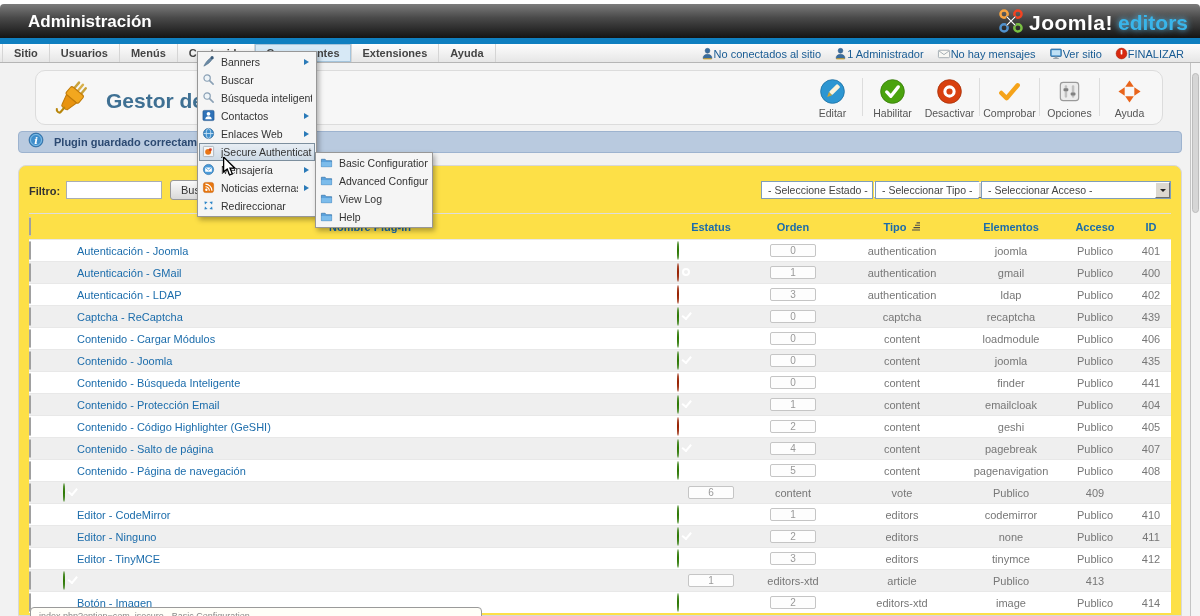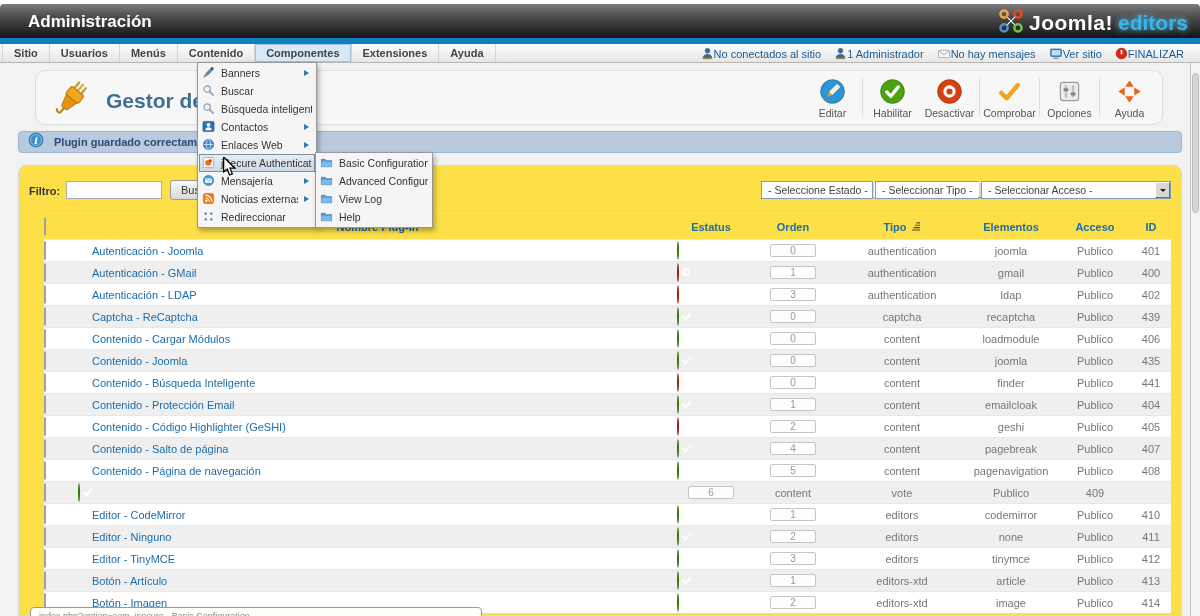--- a/index.html
+++ b/index.html
@@ -59,21 +59,21 @@
                 font-family:"Liberation Sans",sans-serif; cursor:pointer; }
   .selects { position:absolute; right:0; top:1px; display:flex; gap:2px; }
   .sel { height:18px; background:#fff; border:1px solid #7f9db9; display:flex; align-items:center;
          font-size:10.5px; color:#444; padding-left:6px; cursor:pointer; }
   .sel .sel-label { flex:1; white-space:nowrap; padding-right:6px; }
   .sel-arrow { width:15px; height:16px; background:#dcd8d0; border:1px solid; border-color:#fff #6d6d6d #6d6d6d #fff;
                display:flex; align-items:center; justify-content:center; flex:none; }
   .sel-arrow::after { content:""; border:3.5px solid transparent; border-top-color:#222; margin-top:4px; }
   .sel-estado { width:112px; } .sel-tipo { width:104px; } .sel-acceso { width:190px; }
 
-  .table { position:absolute; left:10px; right:10px; top:47px;margin-left:15px; }
+  .table { position:absolute; left:10px; right:10px; top:47px; }
   .thead, .trow { display:grid; grid-template-columns:34px 1fr 68px 96px 122px 96px 72px 40px; align-items:center; }
   .thead { height:26px; border-top:1px solid #ddd; }
   .th { font-size:11px; font-weight:bold; color:#1b6cab; text-align:center; }
   .th.sorted { display:flex; align-items:center; justify-content:center; gap:4px; }
   .trow { height:22px; border-top:1px solid #e8e8e8; }
   .trow.even { background:#efefef; }
   .trow.odd  { background:#fff; }
   .cell-name { font-size:11px; color:#1b6cab; padding-left:14px; white-space:nowrap; overflow:hidden; cursor:pointer; }
   .cell { font-size:11px; color:#777; text-align:center; white-space:nowrap; }
   .cb { width:12px; height:12px; border:1px solid #a0a0a0; border-radius:2px; background:#fff; margin:0 auto;
@@ -85,21 +85,21 @@
   .status-disabled { background:radial-gradient(circle at 35% 30%, #e8682c, #c23008 75%); border:1px solid #992505; }
   .status-disabled::after { content:""; position:absolute; left:4px; top:4px; width:4px; height:4px;
                             border:2px solid #fff; border-radius:50%; }
   .orden-input { width:46px; height:13px; border:1px solid #c5c5c5; border-radius:2px; background:#fdfdfd;
                  font-size:10px; color:#999; text-align:center; display:block; margin:0 auto;
                  font-family:"Liberation Sans",sans-serif; }
 
   
   .dropdown { position:absolute; background:#f5f5f5; border:1px solid #979797;
               box-shadow:2px 3px 5px rgba(0,0,0,.3); z-index:50; padding:1px; }
-  .dd-main { left:197px; top:62px; width:120px; }
+  .dd-main { left:197px; top:51px; width:120px; }
   .dd-sub  { left:315px; top:152px; width:118px; }
   .menu-item { height:18px; display:flex; align-items:center; gap:6px; padding:0 3px;
                font-size:10.5px; color:#333; cursor:pointer; white-space:nowrap; }
   .menu-item .mi-label { flex:1; overflow:hidden; }
   .menu-item.hl { background:linear-gradient(#e9eff5,#ccd9e5); box-shadow:inset 0 0 0 1px #7d8f9e; }
   .mi-arrow { width:0; height:0; border:3.5px solid transparent; border-left:5px solid #2a7ab8; flex:none; }
   .menu-item svg { flex:none; }
 
   .cursor { position:absolute; left:222px; top:157px; z-index:60; }
 
@@ -520,21 +520,20 @@
        <div>
               <input class="orden-input" value="3" style="">
             </div>
        <div class="cell">editors</div>
        <div class="cell">tinymce</div>
        <div class="cell">Publico</div>
        <div class="cell">412</div>
      </div>
           <div class="trow even">
        <div><span class="cb"></span></div>
-       <div class="cell-name">Botón - Artículo</div>
        <div><span class="status-btn status-enabled"></span></div>
        <div>
               <input class="orden-input" value="1" style="">
             </div>
        <div class="cell">editors-xtd</div>
        <div class="cell">article</div>
        <div class="cell">Publico</div>
        <div class="cell">413</div>
      </div>
           <div class="trow odd">

